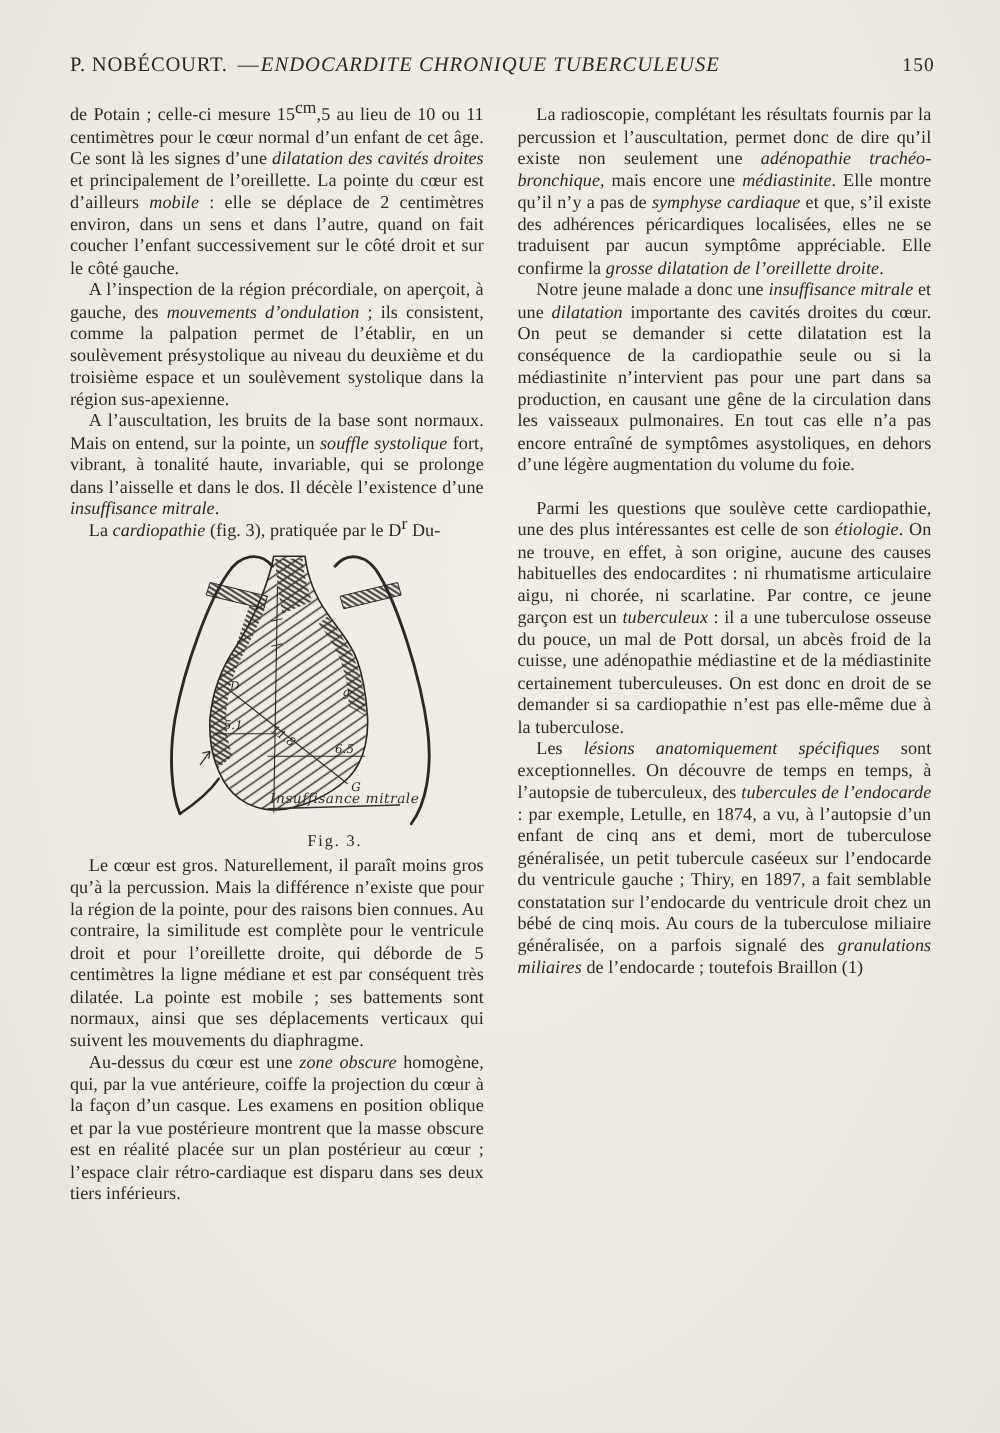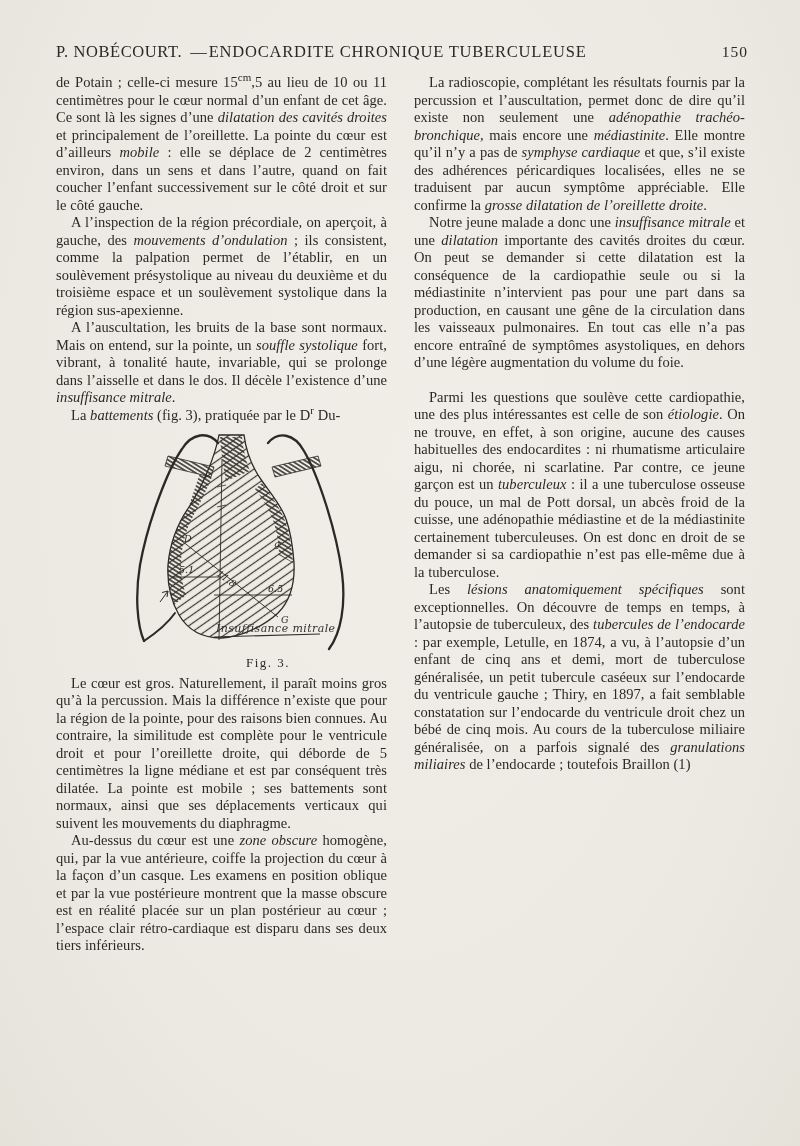--- a/index.html
+++ b/index.html
@@ -12,39 +12,39 @@
     color:#2b2924;
     font-family:"Liberation Serif","DejaVu Serif",serif;
     box-sizing:border-box;
     padding:42px 52px 0 56px;
     overflow:hidden;
   }
   
   .header{
     display:flex;align-items:baseline;
     font-size:16.5px;
-    margin-bottom:12px;
+    margin-bottom:22px;
     white-space:nowrap;
   }
   .header .author{letter-spacing:.6px;font-weight:bold;font-weight:500;}
   .header .dash{margin:0 2px 0 8px;}
-  .header .title{letter-spacing:.8px;font-size:16.5px;}
+  .header .title{font-style:italic;letter-spacing:.8px;font-size:16.5px;}
   .header .pageno{margin-left:auto;font-size:15.5px;letter-spacing:1px;}
   
   .columns{display:flex;gap:27px;}
   .col{
     width:331px;
     font-size:14.5px;line-height:17.5px;
     text-align:justify;
     letter-spacing:.05px;
   }
   p.para{margin:0;text-indent:15px;}
   p.para.no-indent{text-indent:0;}
   p.para.space-before{margin-top:17px;}
-  sup{font-size:11px;vertical-align:super;line-height:0;}
+  sup{font-size:14px;vertical-align:super;line-height:0;}
   i{margin-top:22px;}
   .smallcaps{font-variant:small-caps;letter-spacing:.5px;}
   
   figure{margin:5px 0 3px 66px;width:242px;padding:0;}
   figure svg{display:block;}
   figcaption{
     font-size:13px;letter-spacing:1.5px;
     margin-top:3px;padding-left:50px;
     text-align:center;text-indent:0;
   }
@@ -73,21 +73,21 @@
   </header>
 
   <div class="columns">
 
     <div class="col">
 
       <div>
           <p class="para no-indent">de Potain ; celle-ci mesure 15<sup>cm</sup>,5 au lieu de 10 ou 11 centimètres pour le cœur normal d’un enfant de cet âge. Ce sont là les signes d’une <i>dilatation des cavités droites</i> et principalement de l’oreillette. La pointe du cœur est d’ailleurs <i>mobile</i> : elle se déplace de 2 centimètres environ, dans un sens et dans l’autre, quand on fait coucher l’enfant successivement sur le côté droit et sur le côté gauche.</p>
           <p class="para">A l’inspection de la région précordiale, on aperçoit, à gauche, des <i>mouvements d’ondulation</i> ; ils consistent, comme la palpation permet de l’établir, en un soulèvement présystolique au niveau du deuxième et du troisième espace et un soulèvement systolique dans la région sus-apexienne.</p>
           <p class="para">A l’auscultation, les bruits de la base sont normaux. Mais on entend, sur la pointe, un <i>souffle systolique</i> fort, vibrant, à tonalité haute, invariable, qui se prolonge dans l’aisselle et dans le dos. Il décèle l’existence d’une <i>insuffisance mitrale</i>.</p>
-          <p class="para">La <i>battements</i> (fig. 3), pratiquée par le D<sup>r</sup> Du-</p>
+          <p class="para">La <i>cardiopathie</i> (fig. 3), pratiquée par le D<sup>r</sup> Du-</p>
         </div>
 
       <figure>
         <svg width="242" height="222" viewBox="0 0 242 222" aria-hidden="true">
           <defs>
             <pattern id="hatchLight" width="7" height="7" patternUnits="userSpaceOnUse" patternTransform="rotate(-35)">
               <line x1="0" y1="3.5" x2="7" y2="3.5" stroke="#3b382e" stroke-width="1.2"></line>
             </pattern>
             <pattern id="hatchDark" width="3.6" height="3.6" patternUnits="userSpaceOnUse" patternTransform="rotate(32)">
               <line x1="0" y1="1.8" x2="3.6" y2="1.8" stroke="#2e2c26" stroke-width="1.5"></line>

